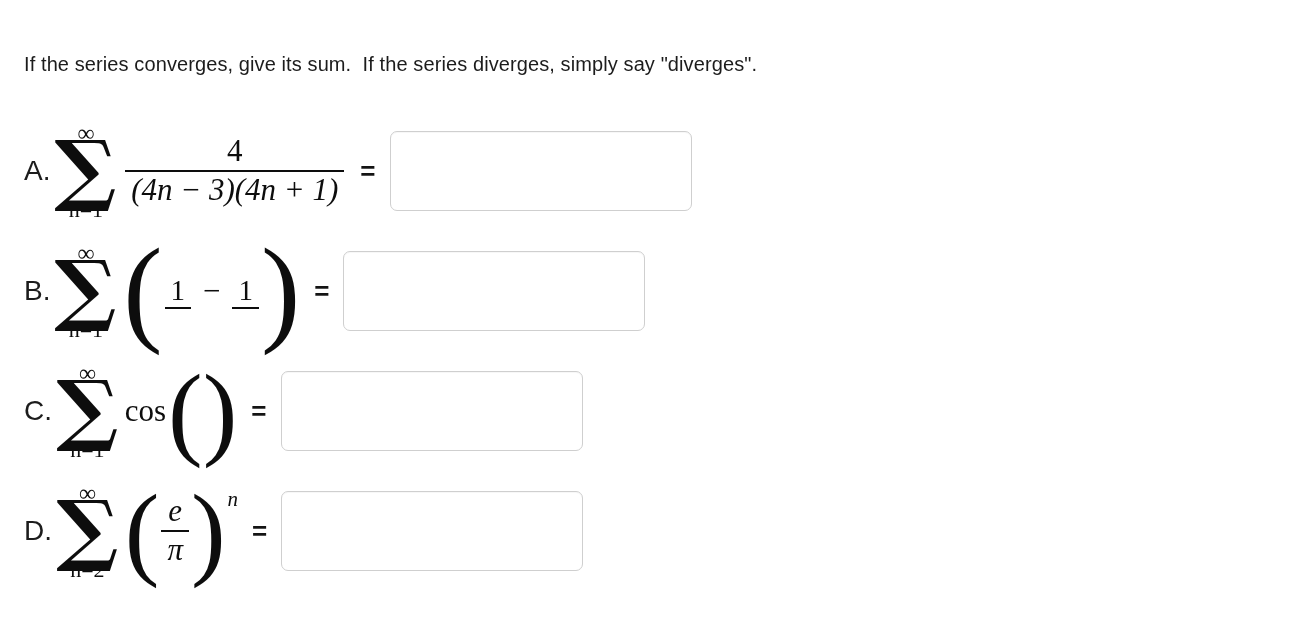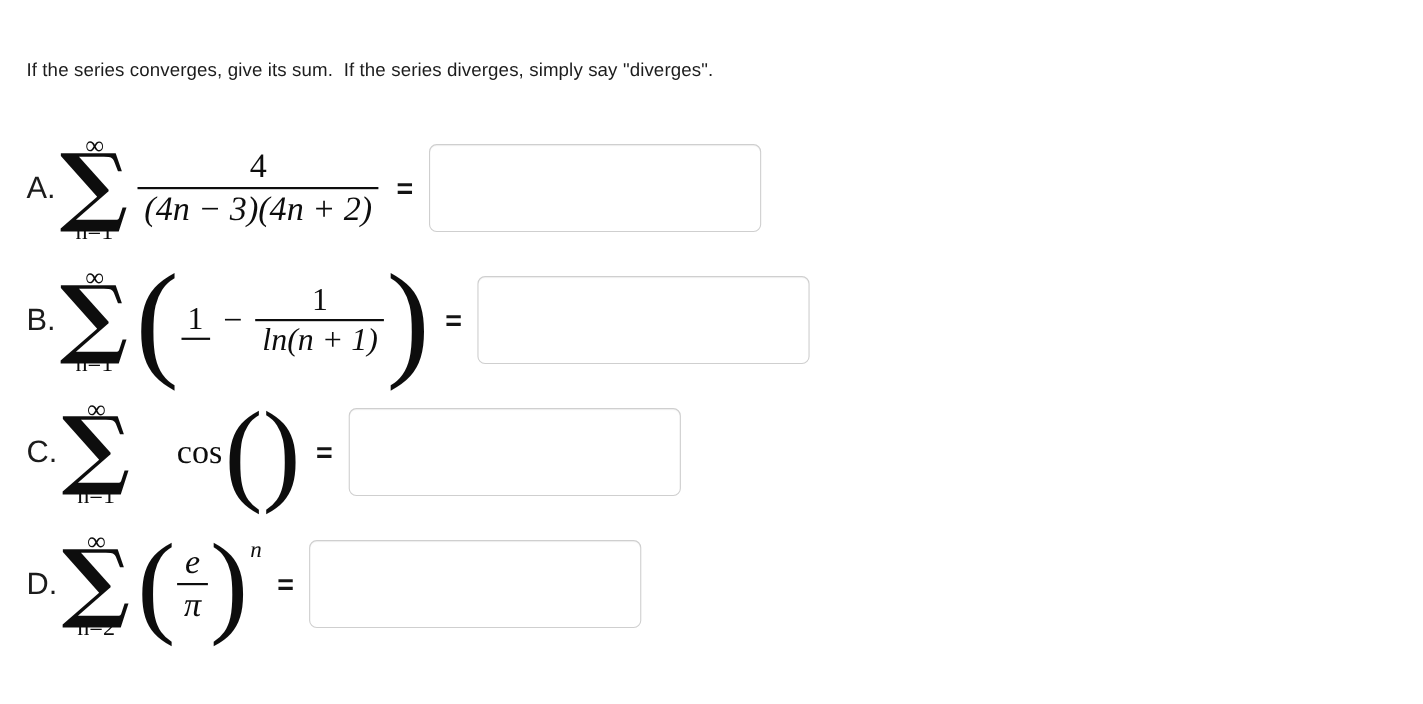--- a/index.html
+++ b/index.html
@@ -15,21 +15,21 @@
     font-family: "Liberation Sans", sans-serif;
     color: #1a1a1a;
     -webkit-font-smoothing: antialiased;
   }
 
   
   #prompt {
     position: absolute;
     left: 24px;
     top: 48px;
-    font-size: 17px;
+    font-size: 20px;
     line-height: 32px;
     letter-spacing: 0.1px;
     color: #1c1c1c;
     white-space: pre;
   }
 
   
   .row {
     position: absolute;
     left: 24px;
@@ -126,21 +126,20 @@
     font-size: 31px;
     padding: 0 10px;
     font-style: normal;
     flex: 0 0 auto;
   }
   .fn {
     font-size: 31px;
     font-style: normal;
     padding-right: 2px;
     flex: 0 0 auto;
-    margin-left: 36px;
   }
 
   
   .paren {
     font-family: "Liberation Serif", "DejaVu Serif", serif;
     font-style: normal;
     display: inline-block;
     flex: 0 0 auto;
     line-height: 0.86;
     font-weight: 400;
@@ -197,21 +196,21 @@
   <span class="math">
     <span class="sum">
       <span class="lim lim-top">∞</span>
       <span class="sigma">∑</span>
       <span class="lim lim-bot">n=1</span>
     </span>
 
     <span class="frac">
       <span class="num mfont up">4</span>
       <span class="bar"></span>
-      <span class="den mfont it">(4n − 3)(4n + 2)</span>
+      <span class="den mfont it">(4n − 3)(4n + 1)</span>
     </span>
   </span>
 
   <span class="eq">=</span>
   <input class="answer-box" type="text" placeholder="" style="">
 </div>
 
 <div class="row" id="row-b">
   <span class="item-label">B.</span>
 
@@ -227,21 +226,20 @@
     <span class="frac">
       <span class="num msmall up">1</span>
       <span class="bar"></span>
     </span>
 
     <span class="op">−</span>
 
     <span class="frac">
       <span class="num msmall up">1</span>
       <span class="bar"></span>
-      <span class="den msmall it">ln(n + 1)</span>
     </span>
 
     <span class="paren paren-xl">)</span>
   </span>
 
   <span class="eq">=</span>
   <input class="answer-box" type="text" placeholder="" style="">
 </div>
 
 <div class="row" id="row-c">

